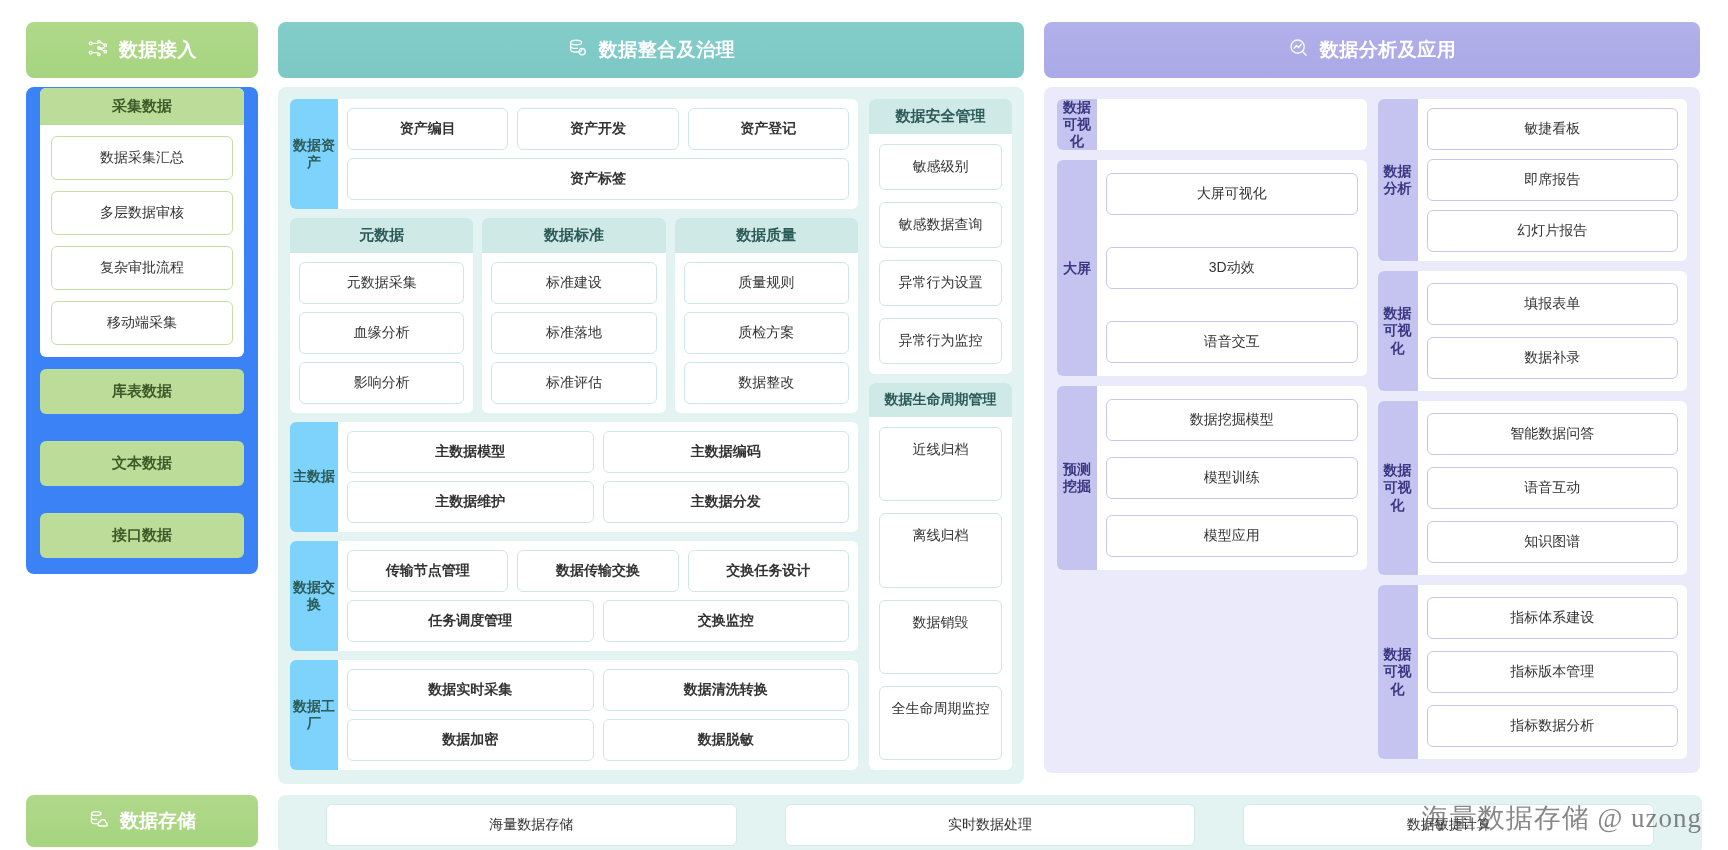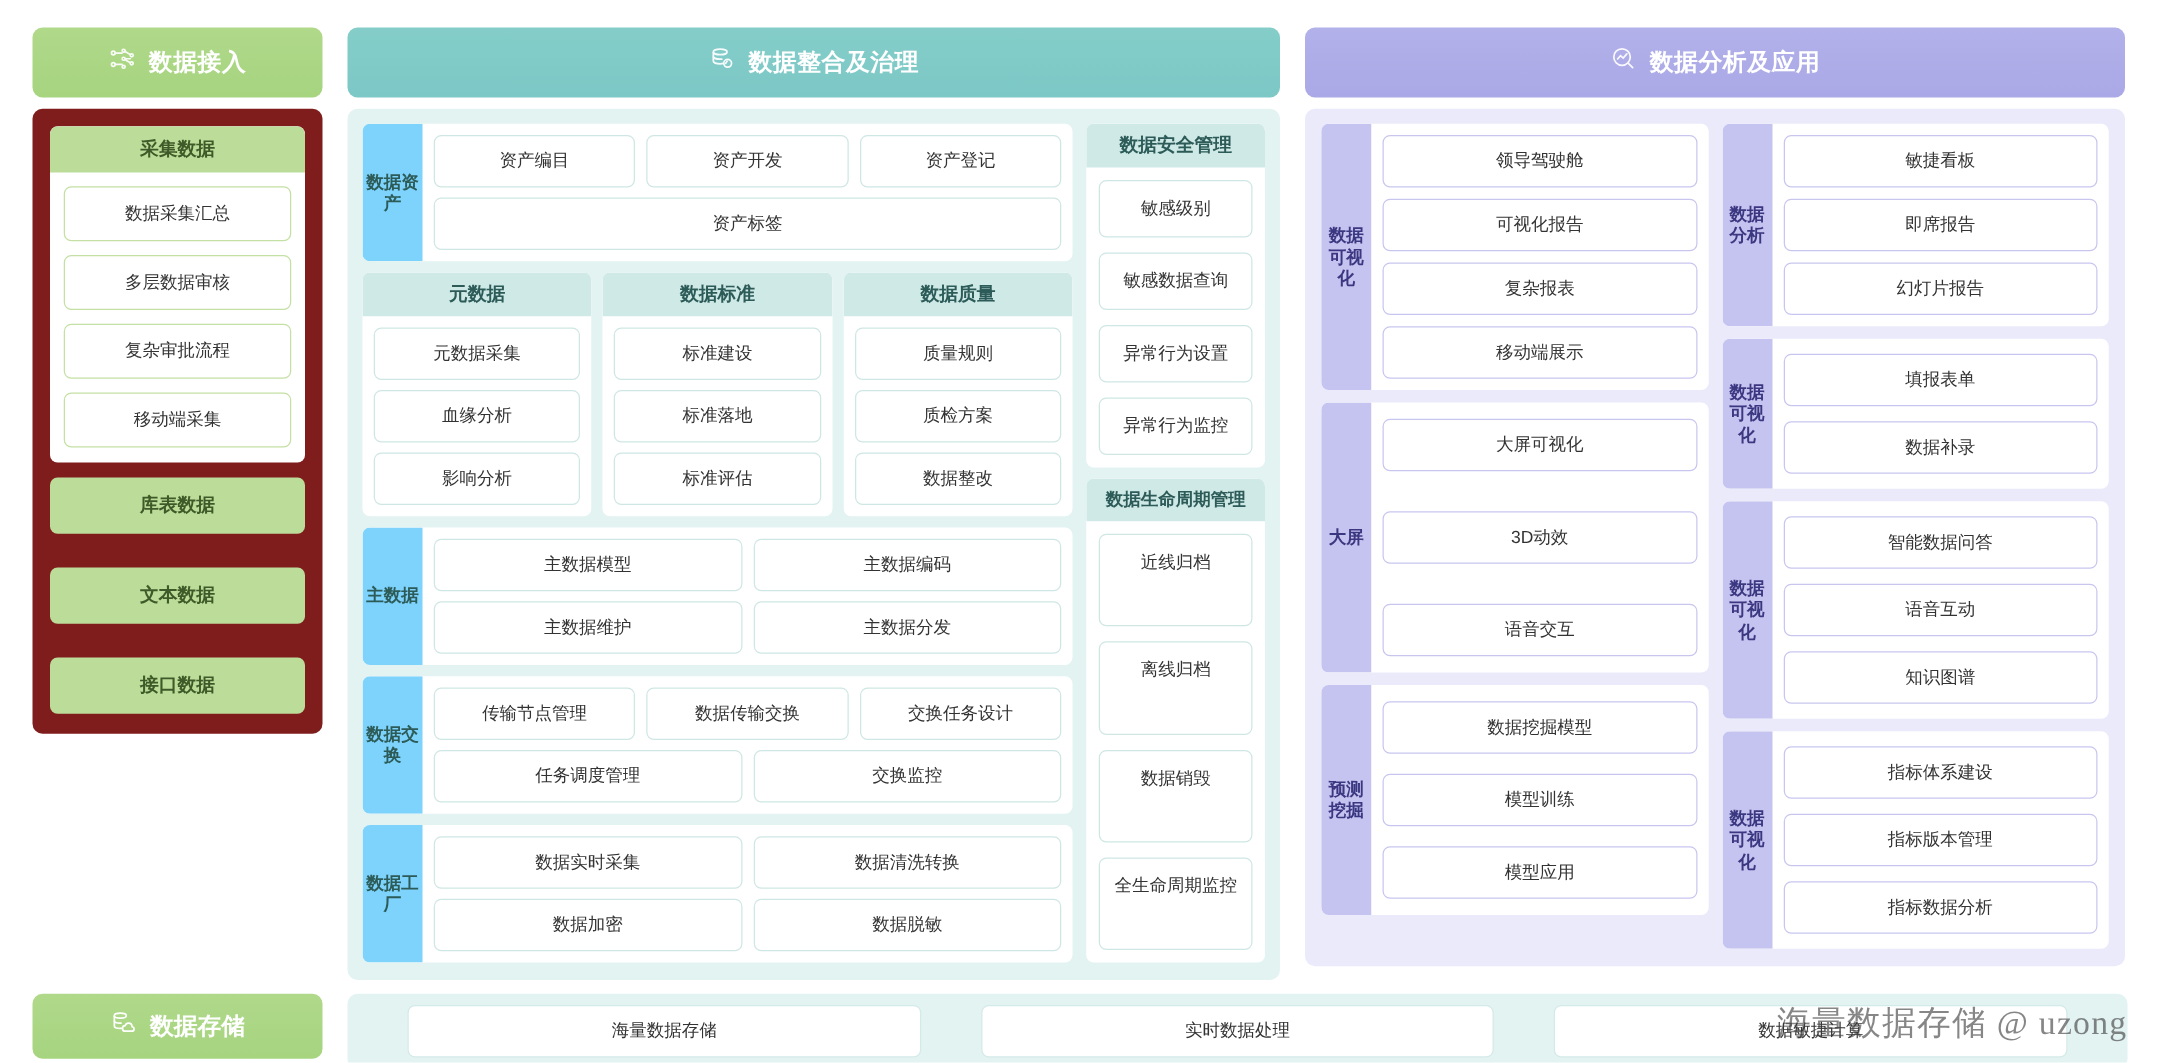--- a/index.html
+++ b/index.html
@@ -26,21 +26,21 @@
     gap: 10px; color: #fff; font-size: 19px; font-weight: 700;
     letter-spacing: .5px;
   }
   .banner svg { opacity: .92; }
   .banner-green  { background: linear-gradient(180deg,#b0d98a 0%,#a6d47f 100%); }
   .banner-teal   { background: linear-gradient(180deg,#84cdc9 0%,#7cc8c6 100%); }
   .banner-purple { background: linear-gradient(180deg,#b3b1ea 0%,#aaa8e6 100%); }
 
   
   .panel { border-radius: 8px; margin-top: 9px; }
-  .panel-green  { background: #7f1d1d; padding: 14px 14px 16px 14px; }
+  .panel-green  { background: #3b82f6; padding: 1px 14px 16px 14px; }
   .panel-teal   { background: #e3f3f2; padding: 12px 12px 14px 12px; }
   .panel-purple { background: #ebeafb; padding: 12px 13px 14px 13px; }
 
   
   .lgroup { background: #ffffff; border-radius: 6px; margin-bottom: 12px; overflow: hidden; }
   .lgroup-head {
     background: #bcdd99; color: #3e5a28; font-size: 15px; font-weight: 700;
     text-align: center; padding: 9px 0; border-radius: 6px 6px 0 0;
   }
   .lgroup-body { padding: 11px 11px 12px 11px; display: flex; flex-direction: column; gap: 11px; }
@@ -59,21 +59,21 @@
   .mid-side { width: 143px; display: flex; flex-direction: column; gap: 9px; }
 
   
   .trow { display: flex; background: #fff; border-radius: 6px; overflow: hidden; }
   .tlabel {
     background: #7dd3fc; color: #2c5b58; font-size: 14px; font-weight: 700;
     width: 48px; flex: 0 0 48px; display: flex; flex-direction: column;
     align-items: center; justify-content: center; line-height: 1.25; text-align: center;
   }
   .tcells { flex: 1 1 auto; padding: 9px; display: flex; flex-direction: column; gap: 8px; }
-  .tline { display: flex; gap: 9px; }
+  .tline { display: flex; gap: 9px; font-weight: bold; }
   .tcell {
     flex: 1 1 0; background: #fff; border: 1px solid #cfe7e4; border-radius: 6px;
     text-align: center; font-size: 14px; color: #333; padding: 11px 2px;
   }
 
   
   .tri { display: flex; gap: 9px; }
   .tri-box { flex: 1 1 0; background: #fff; border-radius: 6px; overflow: hidden; }
   .tri-head {
     background: #cfe9e7; color: #2c5b58; font-size: 15px; font-weight: 700;
@@ -311,26 +311,20 @@
         </span>
         <span>数据分析及应用</span>
       </div>
 
       <div class="panel panel-purple">
         <div class="pr-wrap">
 
           <div class="pr-col">
             <div class="prow">
               <div class="plabel">数据可视化</div>
-              <div class="pcells">
-                <div class="pcell">领导驾驶舱</div>
-                <div class="pcell">可视化报告</div>
-                <div class="pcell">复杂报表</div>
-                <div class="pcell">移动端展示</div>
-              </div>
             </div>
             <div class="prow">
               <div class="plabel">大屏</div>
               <div class="pcells" style="gap:32px;padding:13px 9px">
                 <div class="pcell">大屏可视化</div>
                 <div class="pcell">3D动效</div>
                 <div class="pcell">语音交互</div>
               </div>
             </div>
             <div class="prow">

